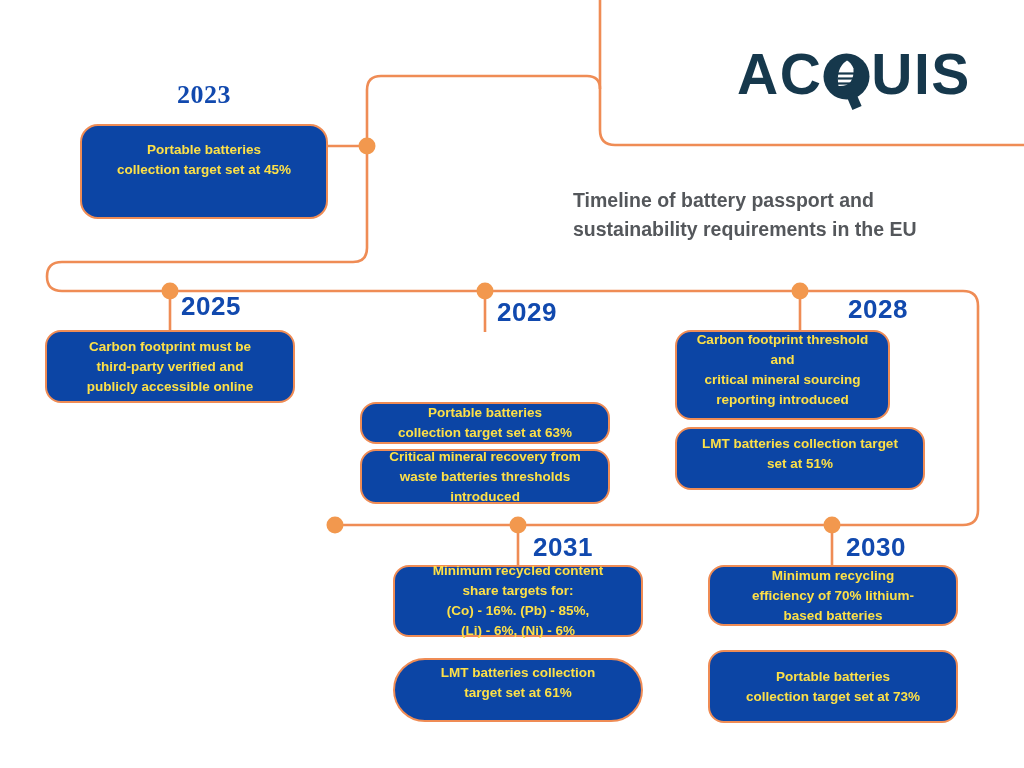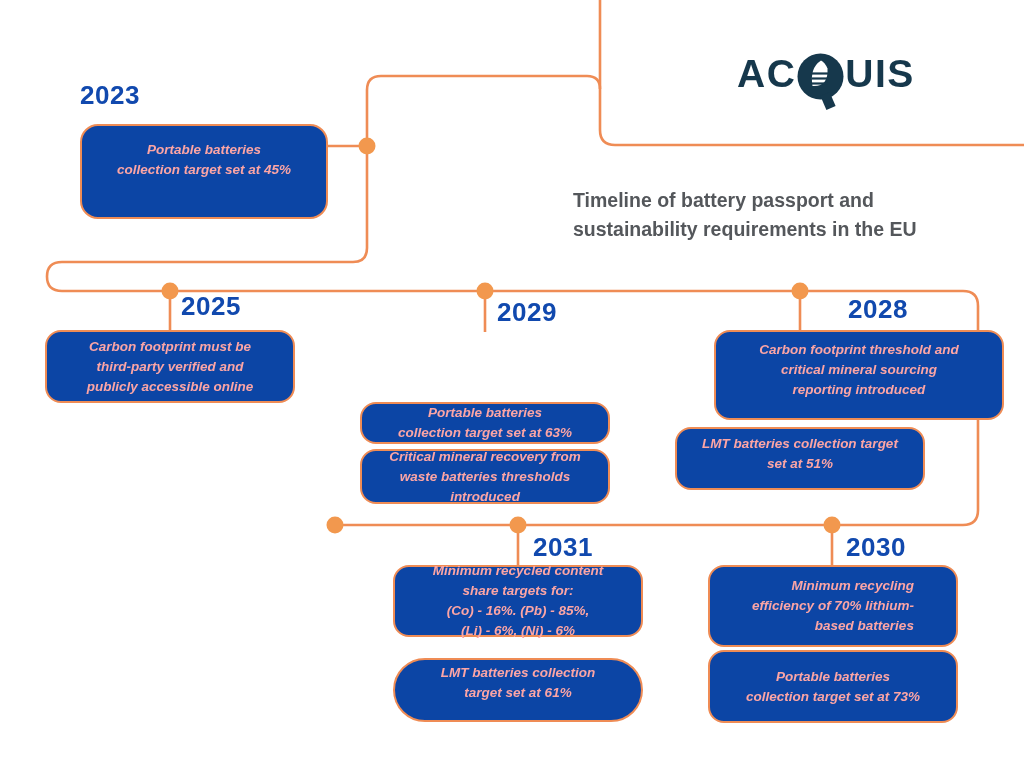--- a/index.html
+++ b/index.html
@@ -2,38 +2,38 @@
 <html><head>
 <meta charset="utf-8">
 <style>
   html,body{margin:0;padding:0;background:#ffffff;}
   body{width:1024px;height:768px;font-family:"Liberation Sans",sans-serif;overflow:hidden;}
   .canvas{position:relative;width:1024px;height:768px;background:#ffffff;}
   .svg-layer{position:absolute;left:0;top:0;width:1024px;height:768px;z-index:0;}
   .box{
     position:absolute;z-index:2;box-sizing:border-box;
     background:#0C45A5;border:2.5px solid #EF8C55;border-radius:16px;
-    color:#fca5a5;font-weight:bold;font-size:13.5px;line-height:20px;
+    color:#fde047;font-weight:bold;font-size:13.5px;line-height:20px;
     display:flex;align-items:center;justify-content:center;text-align:center;
-    white-space:pre-line;padding:2px 8px;font-style:italic;
+    white-space:pre-line;padding:2px 8px;
   }
   .year{
     position:absolute;z-index:2;color:#1149AE;font-weight:bold;
     font-size:26px;letter-spacing:0.5px;line-height:26px;
   }
-  .year-center{text-align:left;}
+  .year-center{text-align:center;font-family:Liberation Serif, serif;}
   .headline{
     position:absolute;z-index:2;left:573px;top:186px;width:410px;
     color:#54575B;font-weight:bold;font-size:19.5px;line-height:29px;
     white-space:pre-line;
   }
   .logo{
     position:absolute;z-index:2;left:737px;top:46px;height:56px;
     display:flex;align-items:center;color:#16384C;font-weight:800;
-    font-size:39px;letter-spacing:1.5px;
+    font-size:57px;letter-spacing:1.5px;
   }
   .logo .q-wrap{position:relative;width:47px;height:47px;margin:0 1px;top:2px;}
   .pb24{padding-bottom:26px;}
   .pb10{padding-bottom:12px;}
   .pb14{padding-bottom:16px;}
 </style>
 </head>
 <body>
 
 <div class="canvas">
@@ -93,32 +93,32 @@
   <div class="box" style="left:45px;top:330px;width:250px;height:73px;">Carbon footprint must be
 third-party verified and
 publicly accessible online</div>
 
   <div class="box" style="left:360px;top:402px;width:250px;height:42px;">Portable batteries
 collection target set at 63%</div>
   <div class="box" style="left:360px;top:449px;width:250px;height:55px;">Critical mineral recovery from
 waste batteries thresholds
 introduced</div>
 
-  <div class="box pb10" style="left:714px;top:330px;width:290px;height:90px;">Carbon footprint threshold and
+  <div class="box pb10" style="left:675px;top:330px;width:215px;height:90px;">Carbon footprint threshold and
 critical mineral sourcing
 reporting introduced</div>
   <div class="box pb10" style="left:675px;top:427px;width:250px;height:63px;">LMT batteries collection target
 set at 51%</div>
 
   <div class="box" style="left:393px;top:565px;width:250px;height:72px;">Minimum recycled content
 share targets for:
 (Co) - 16%. (Pb) - 85%,
 (Li) - 6%, (Ni) - 6%</div>
   <div class="box pb14" style="left:393px;top:658px;width:250px;height:64px;border-radius:32px;">LMT batteries collection
 target set at 61%</div>
 
-  <div class="box" style="left:708px;top:565px;width:250px;height:82px;text-align:right;">Minimum recycling
+  <div class="box" style="left:708px;top:565px;width:250px;height:61px;">Minimum recycling
 efficiency of 70% lithium-
 based batteries</div>
   <div class="box" style="left:708px;top:650px;width:250px;height:73px;">Portable batteries
 collection target set at 73%</div>
 
 </div>
 
 </body></html>

